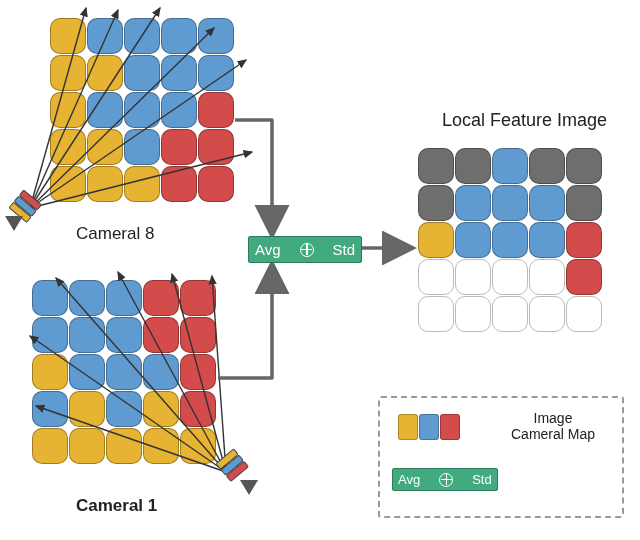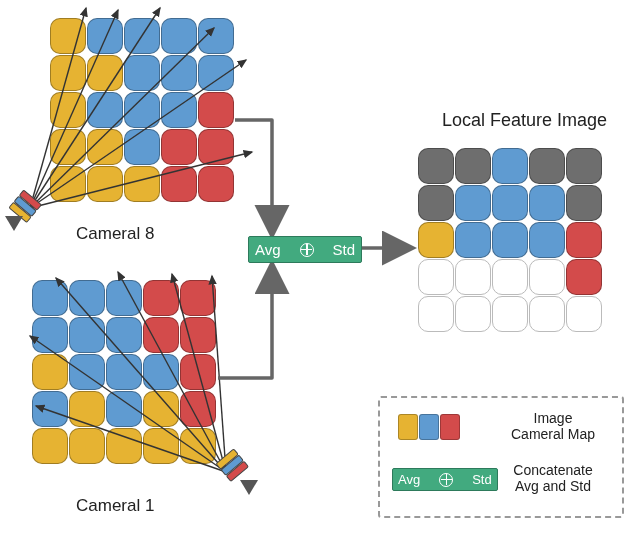--- a/index.html
+++ b/index.html
@@ -206,21 +206,21 @@
 <div style="position:absolute;left:5px;top:216px;width:0;height:0;border-left:9px solid transparent;border-right:9px solid transparent;border-top:15px solid #555;"></div>
 
 <div class="cam-icon" style="left:218px; top:454px; transform:rotate(50deg);">
   <div style="position:absolute;left:0;top:0;width:8px;height:24px;background:#e6b332;border:1px solid #444;border-radius:2px;"></div>
   <div style="position:absolute;left:8px;top:0;width:8px;height:24px;background:#5f9bd1;border:1px solid #444;border-radius:2px;"></div>
   <div style="position:absolute;left:16px;top:0;width:8px;height:24px;background:#d34b4b;border:1px solid #444;border-radius:2px;"></div>
 </div>
 <div style="position:absolute;left:240px;top:480px;width:0;height:0;border-left:9px solid transparent;border-right:9px solid transparent;border-top:15px solid #555;"></div>
 
 <div class="label" style="left:76px; top:224px;">Cameral 8</div>
-<div class="label" style="left:76px; top:496px;">Cameral 1</div>
+<div class="label" style="left:76px; top:496px;font-weight:bold;">Cameral 1</div>
 <div class="label title-label" style="left:442px; top:110px;">Local Feature Image</div>
 
 <div class="avg-std" style="left:248px; top:236px;">
   <span>Avg</span>
   <span class="oplus"></span>
   <span>Std</span>
 </div>
 
 <div class="legend-box" style="left:378px; top:396px; width:246px; height:122px;">
 
@@ -228,15 +228,13 @@
   <div class="legend-swatch" style="left:39px; top:16px; background:#5f9bd1;"></div>
   <div class="legend-swatch" style="left:60px; top:16px; background:#d34b4b;"></div>
   <div class="label" style="left:118px; top:12px; font-size:14px; white-space:pre-line; text-align:center; width:110px;">Image
 Cameral Map</div>
 
   <div class="avg-std" style="position:absolute; left:12px; top:70px; font-size:13px; padding:3px 5px;">
     <span>Avg</span>
       <span class="oplus"></span>
       <span>Std</span>
   </div>
-  <div class="label" style="left:112px; top:64px; font-size:14px; white-space:pre-line; text-align:center; width:122px;">Concatenate
-Avg and Std</div>
 </div>
 
 </body></html>

